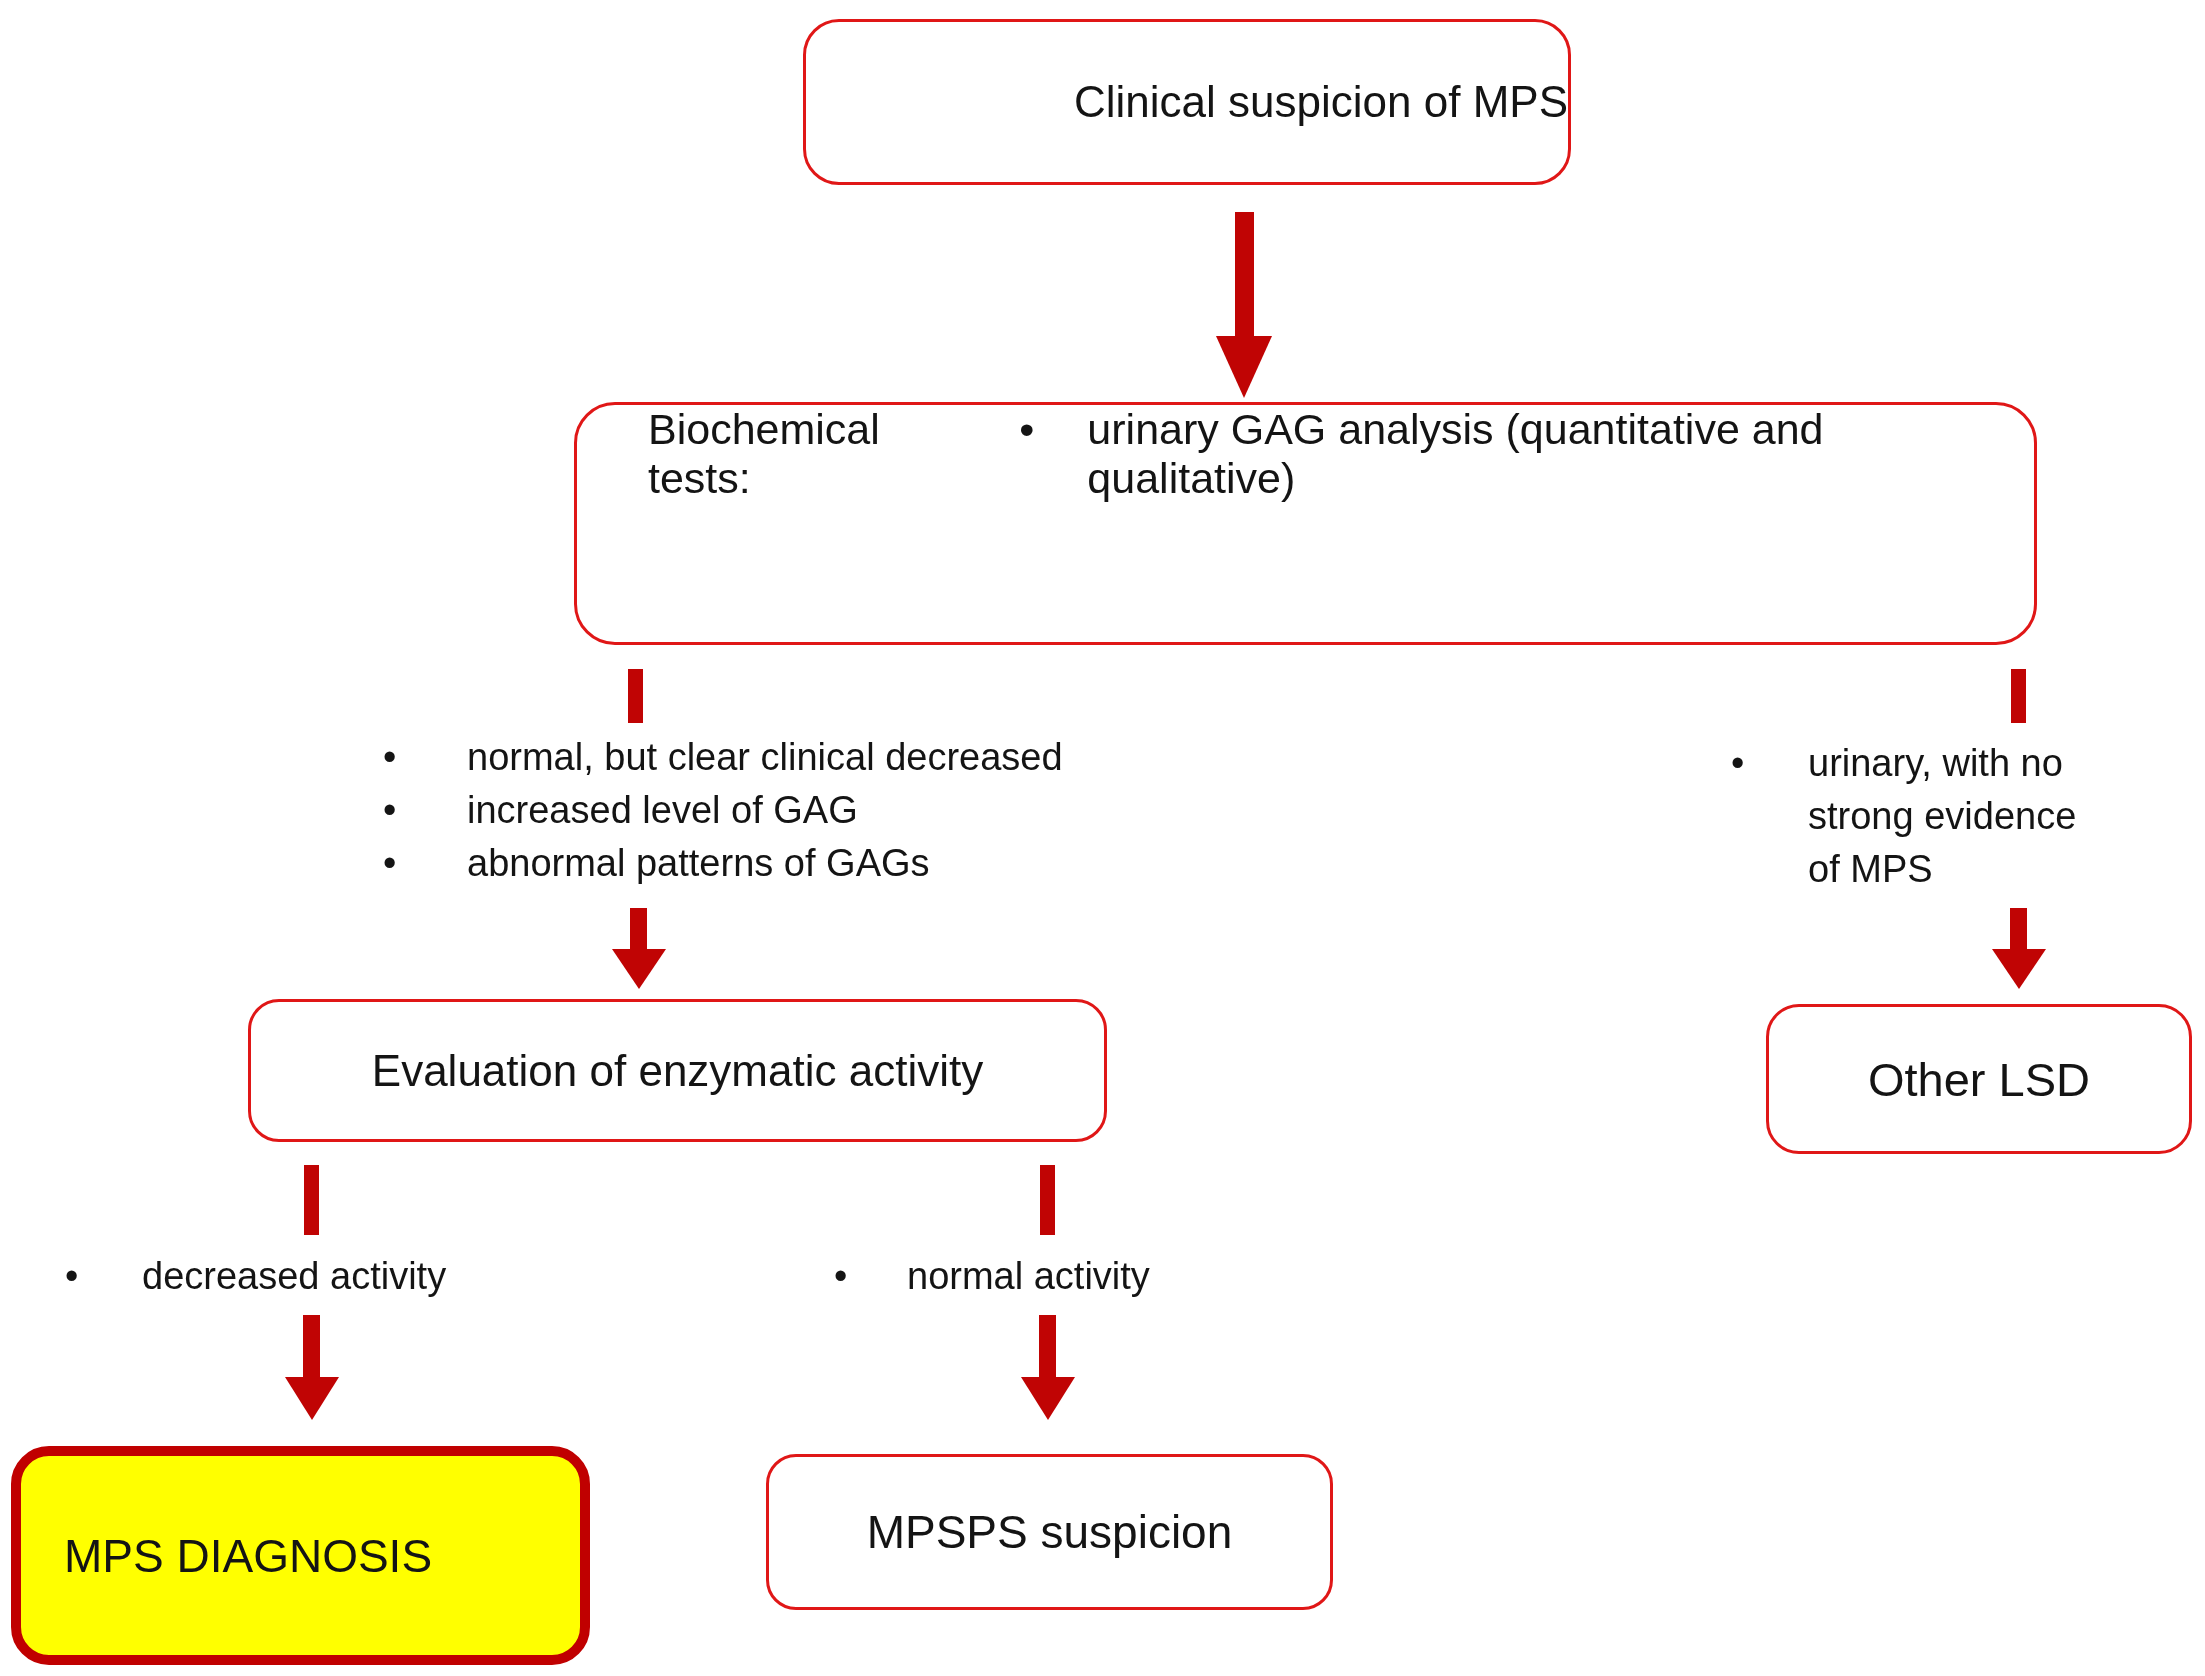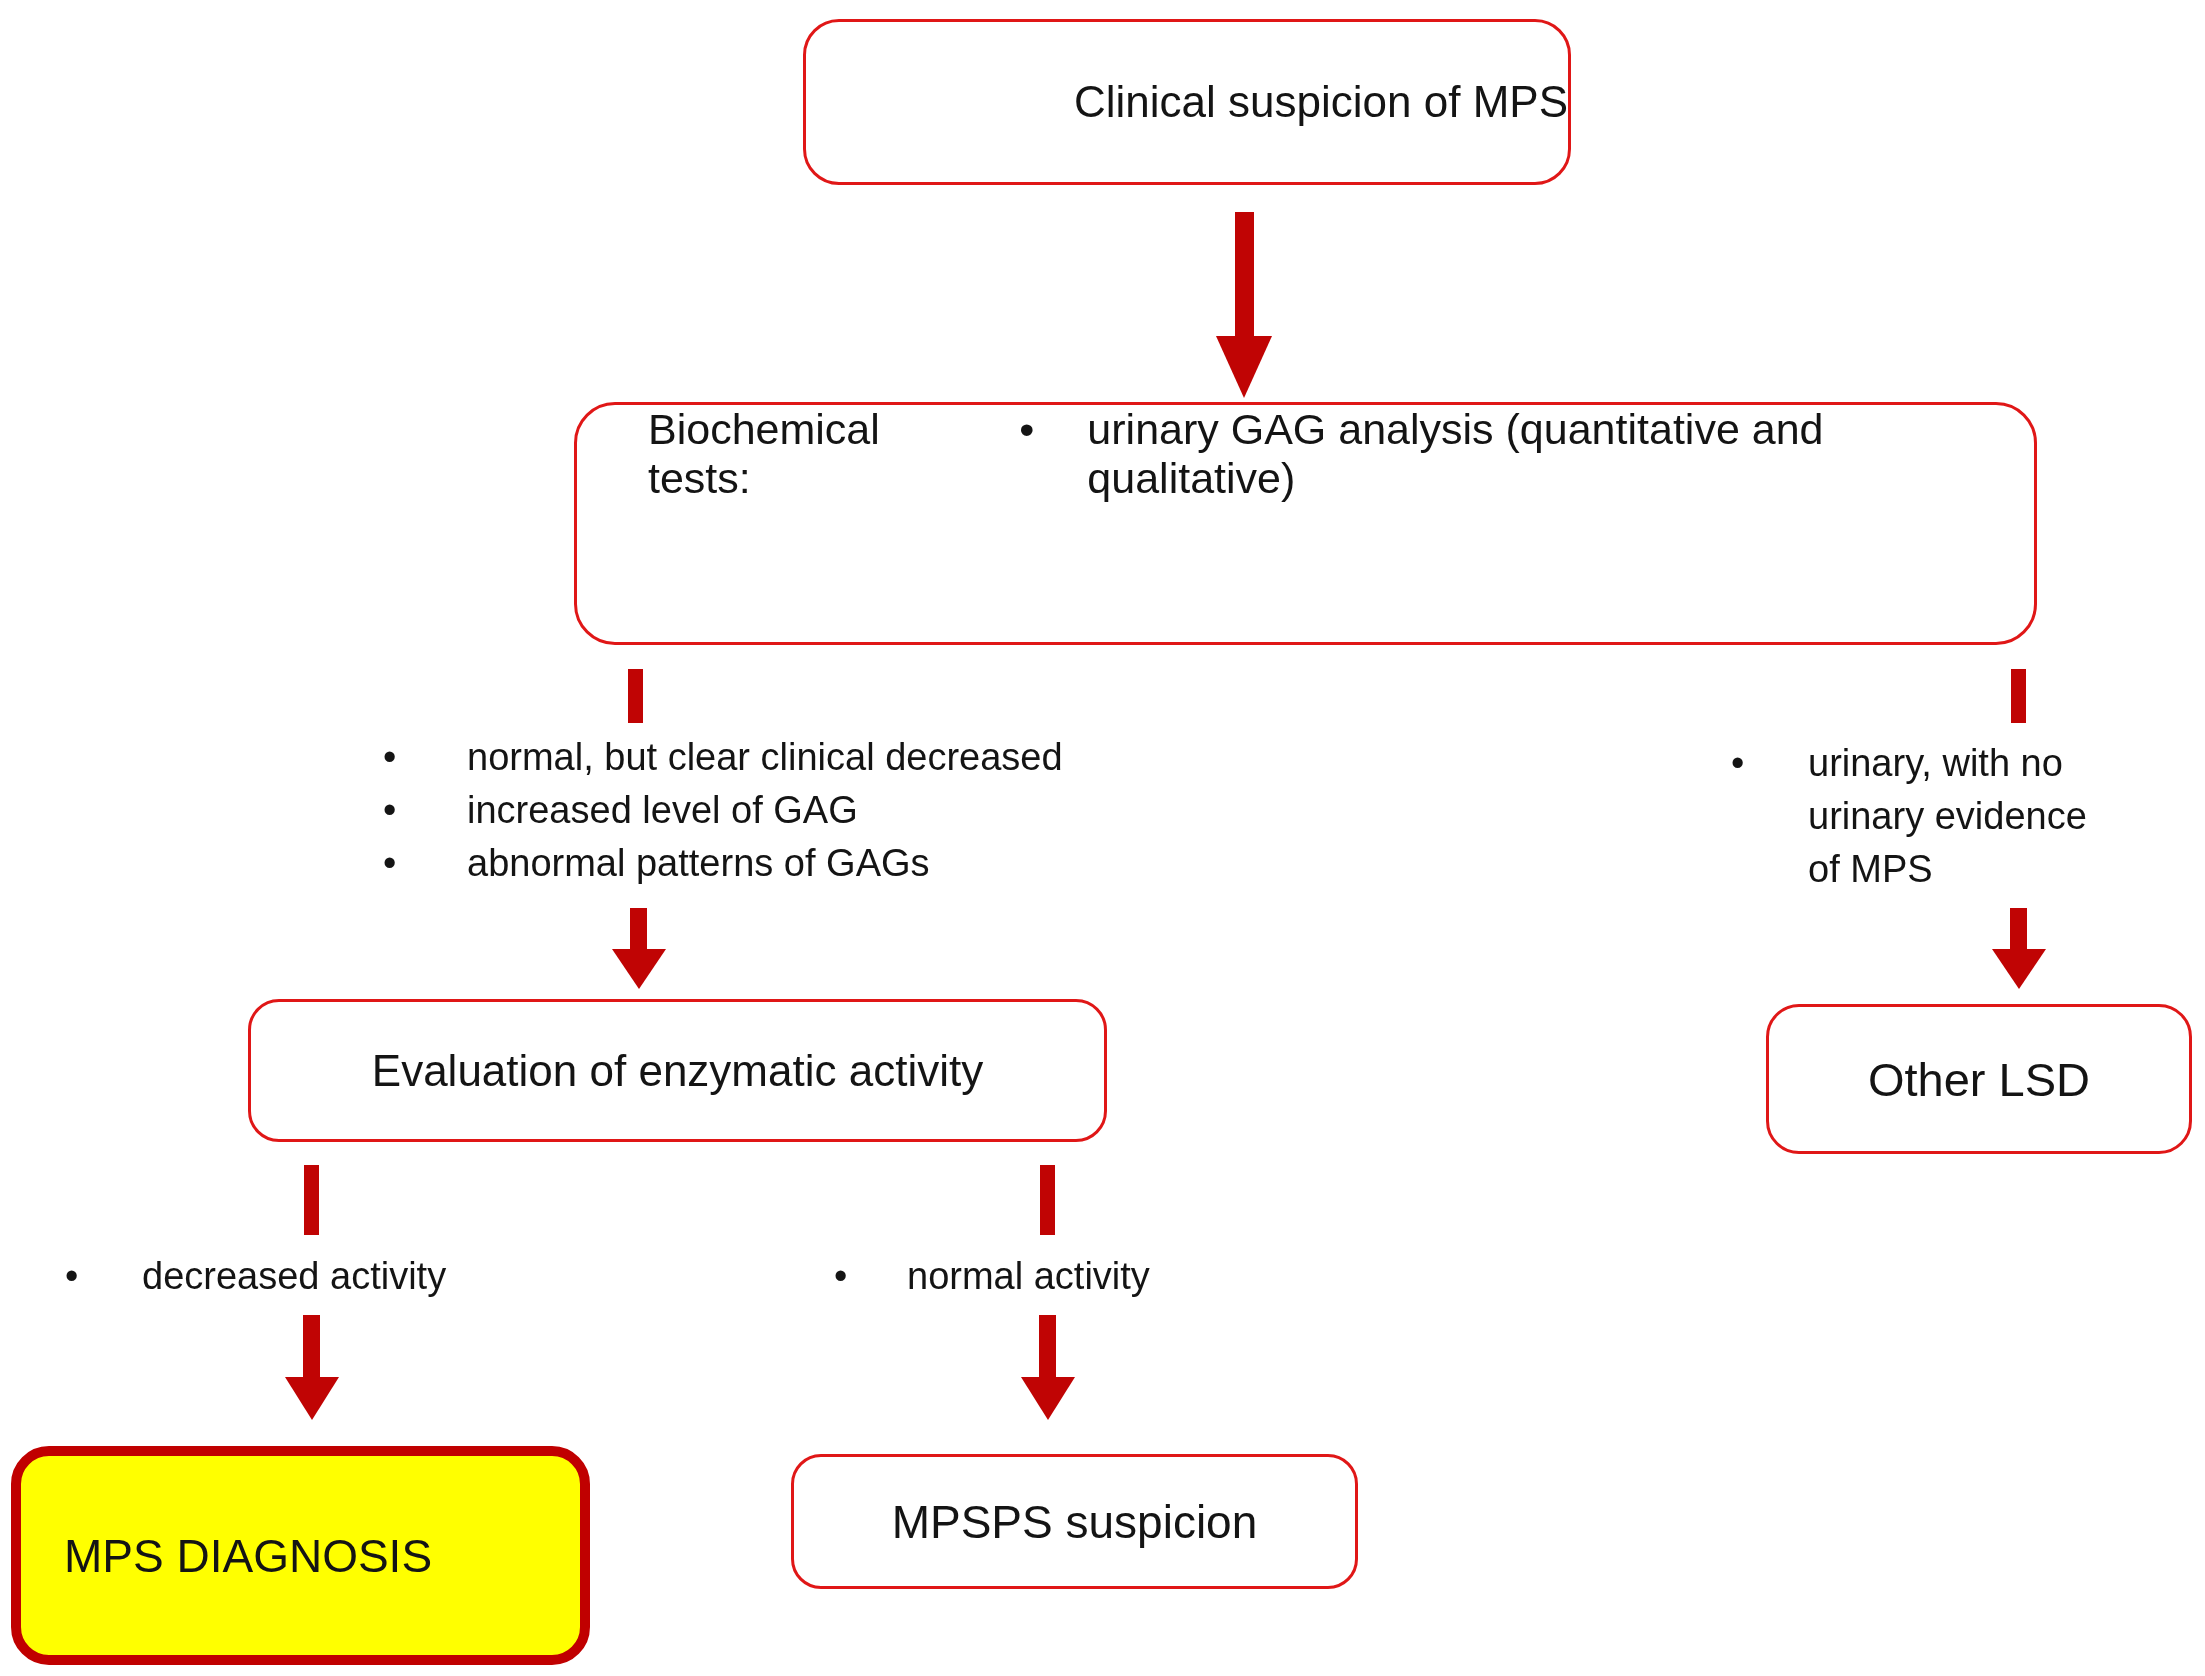--- a/index.html
+++ b/index.html
@@ -29,21 +29,21 @@
     text-align:center;
   }
   .node-clinical{left:803px;top:18.5px;width:768px;height:166px;border-radius:36px;font-size:44px;justify-content:flex-end;}
   .node-biochemical{
     left:574px;top:402px;width:1463px;height:243px;border-radius:41px;
     flex-direction:row;align-items:flex-start;justify-content:center;
     padding-left:71px;font-size:43px;text-align:left;gap:22px;
   }
   .node-evaluation{left:248px;top:999px;width:859px;height:143px;border-radius:31px;font-size:44px;}
   .node-other-lsd{left:1766px;top:1004px;width:426px;height:150px;border-radius:33px;font-size:47px;}
-  .node-mpsps{left:791px;top:1454px;width:567px;height:135px;border-radius:30px;font-size:46px;}
+  .node-mpsps{left:766px;top:1454px;width:567px;height:156px;border-radius:30px;font-size:46px;}
   .node-confirmation{
     left:11px;top:1446px;width:579px;height:219px;border-radius:38px;
     background:var(--confirm-fill);
     border:10.4px solid var(--confirm-border);
     flex-direction:column;align-items:flex-start;justify-content:center;
     padding-left:43px;font-size:46px;text-align:left;gap:18px;
   }
   
   .box-bullet-row{display:flex;margin-left:6px;}
   .box-bullet-row .bmark{width:68px;flex:none;}
@@ -131,21 +131,21 @@
       <span class="bmark">•</span>
       <span>abnormal patterns of GAGs</span>
     </div>
   </div>
 
   <div class="bullets bullets-right">
     <div class="brow">
       <span class="bmark">•</span>
       <span class="btext">
         <span>urinary, with no</span>
-        <span>urinary evidence</span>
+        <span>strong evidence</span>
         <span>of MPS</span>
       </span>
     </div>
   </div>
 
   <div class="arrow arrow-left-branch">
     <div class="stem"></div>
     <div class="head"></div>
   </div>
   <div class="arrow arrow-right-branch">

